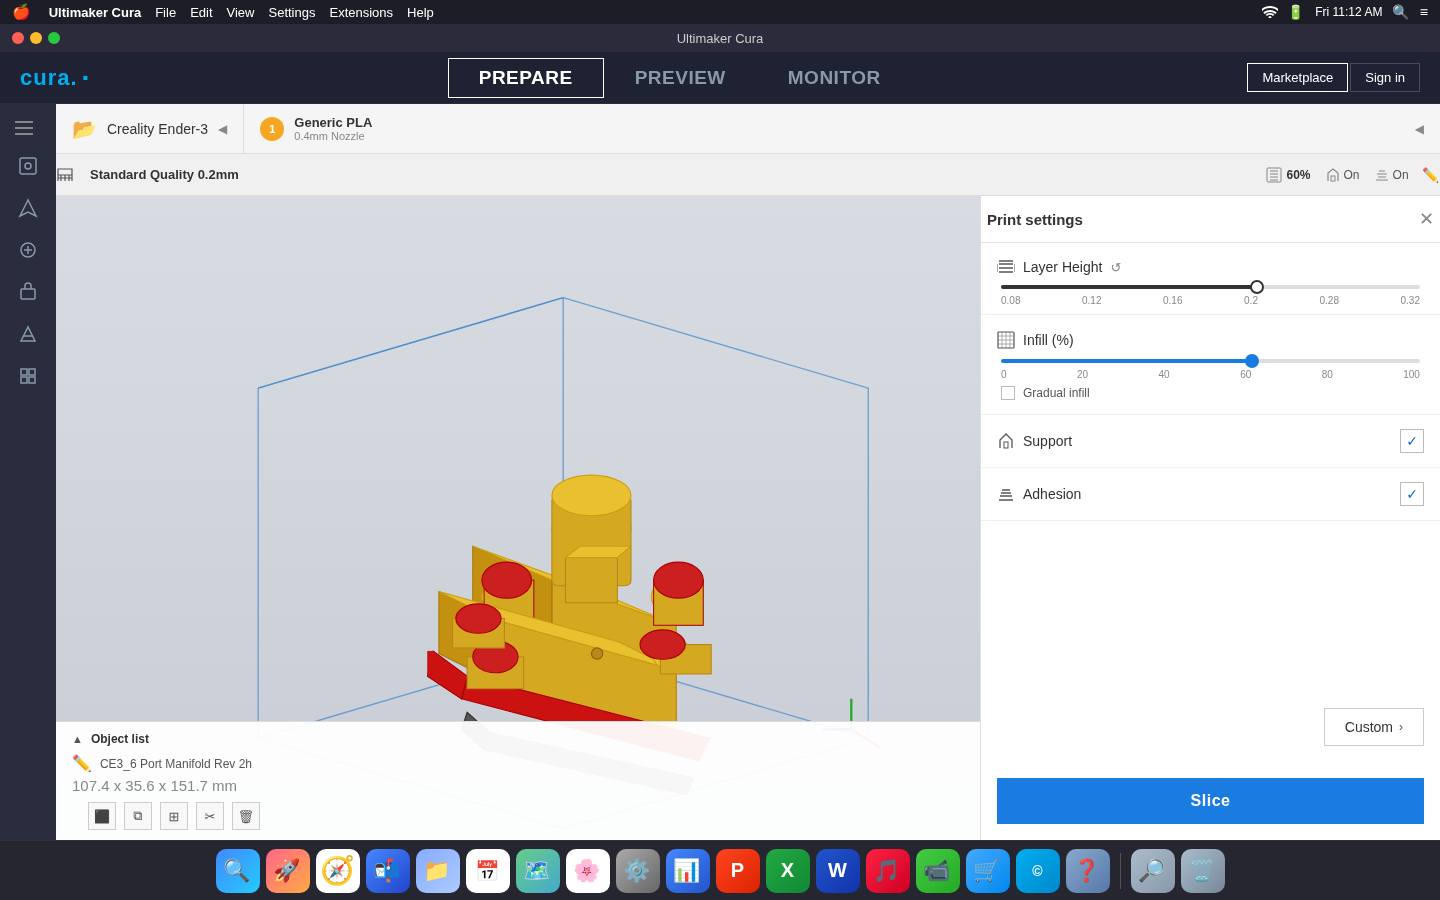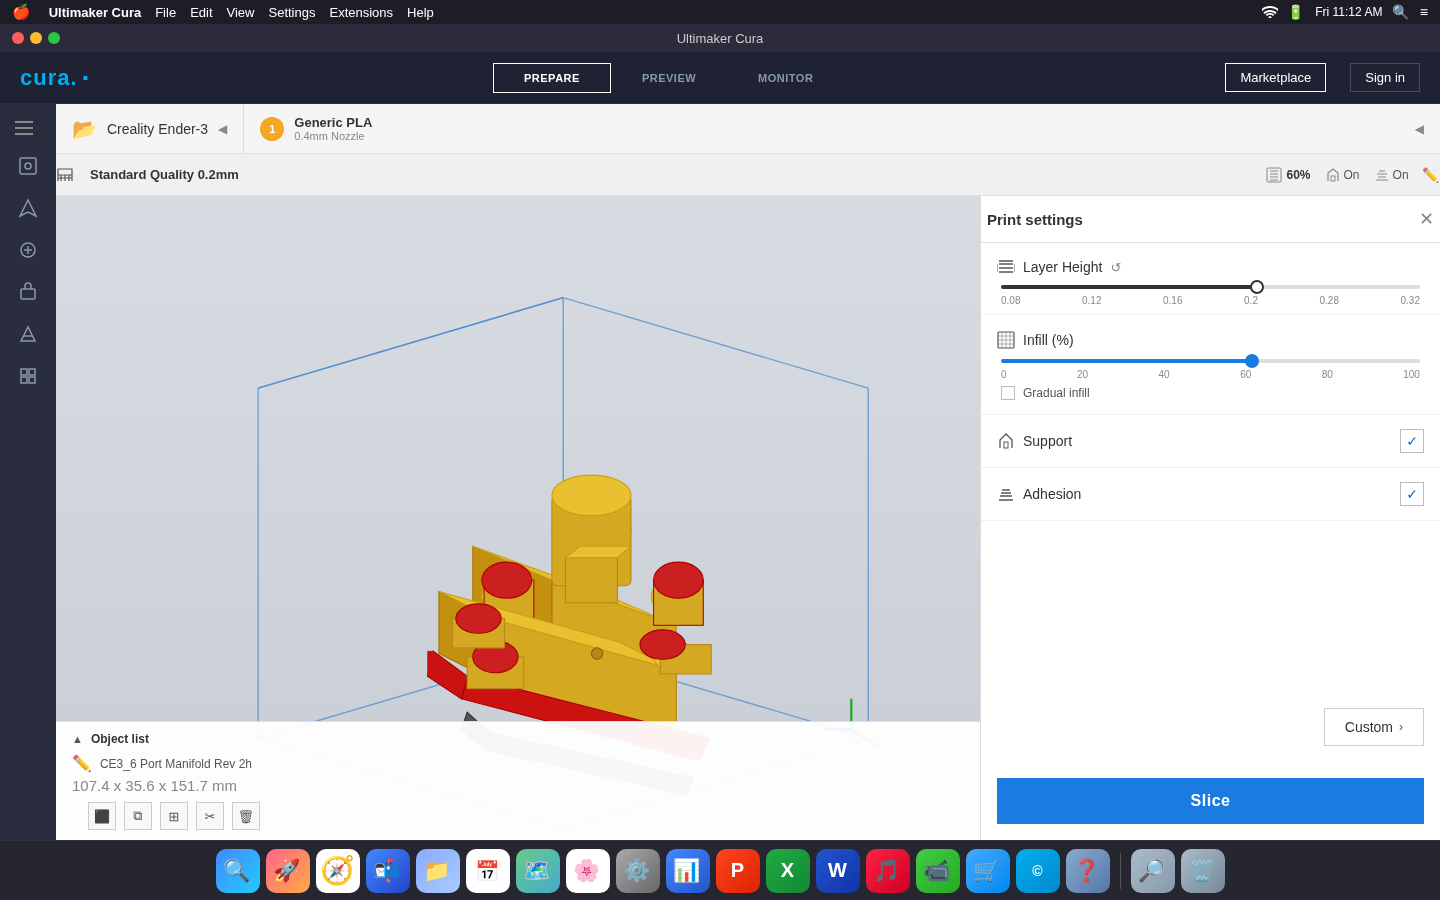--- a/index.html
+++ b/index.html
@@ -87,35 +87,35 @@
     }
     .cura-logo-dot { color: #00aeef; font-size: 28px; }
     .toolbar-tabs {
       display: flex;
       gap: 0;
       flex: 1;
       justify-content: center;
     }
     .toolbar-tab {
       padding: 8px 30px;
-      font-size: 11px;
+      font-size: 19px;
       font-weight: 600;
       color: #8899aa;
       cursor: pointer;
       border: 1px solid transparent;
       letter-spacing: 0.5px;
     }
     .toolbar-tab.active {
       color: #fff;
       border: 1px solid #fff;
       background: transparent;
     }
     .toolbar-right {
       display: flex;
-      gap: 24px;
+      gap: 2px;
       align-items: center;
     }
     .marketplace-btn {
       padding: 6px 14px;
       font-size: 13px;
       font-weight: 500;
       color: #fff;
       border: 1px solid #fff;
       background: transparent;
       cursor: pointer;

